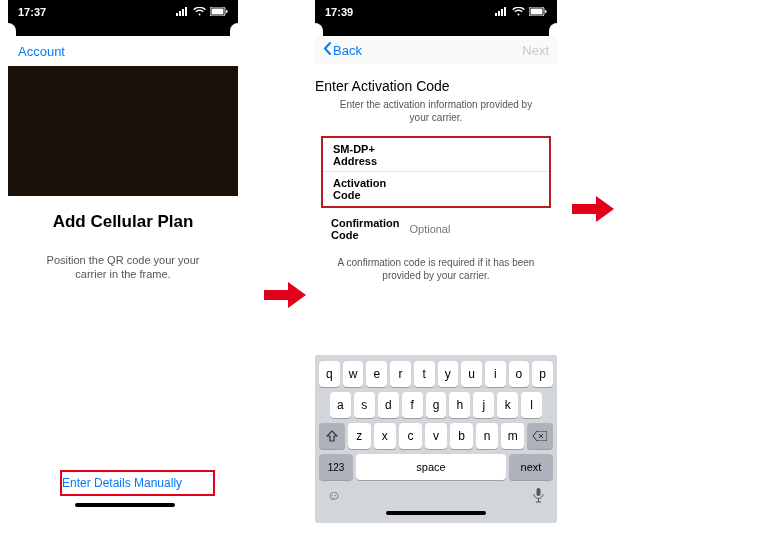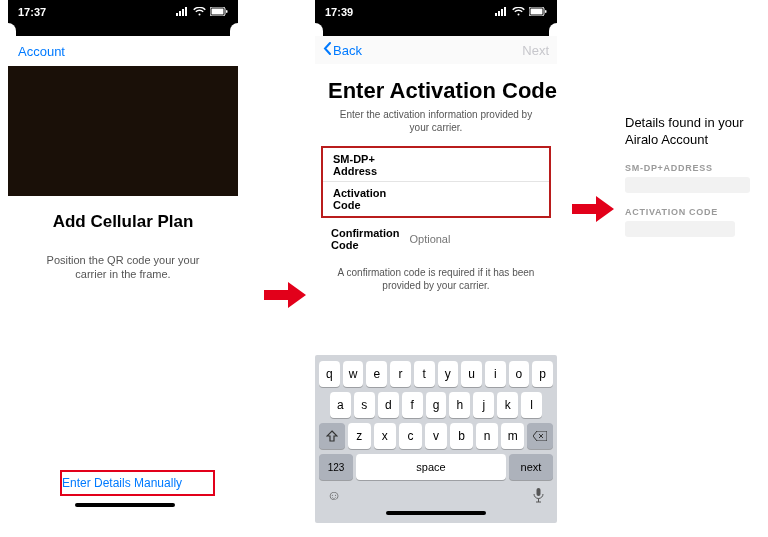--- a/index.html
+++ b/index.html
@@ -30,21 +30,21 @@
 
   
   .arrow{position:absolute;}
   .arrow svg{display:block}
 
   
   .phone2{left:315px;top:0;width:242px}
   .nav2{height:28px;display:flex;align-items:center;justify-content:space-between;padding:0 8px;background:#fafafa}
   .back-wrap{display:flex;align-items:center;gap:2px;color:#007aff;font-size:13px}
   .next-lnk{color:#c7c7cc;font-size:13px}
-  .p2-title{text-align:right;font-weight:700;font-size:22px;margin:14px 0 4px}
+  .p2-title{text-align:left;font-weight:400;font-size:14px;margin:14px 0 4px}
   .p2-sub{text-align:center;font-size:10px;color:#555;width:200px;margin:0 auto;line-height:1.3}
 
   .fields-box{margin:12px 6px 0;border:2px solid #b91c1c}
   .field{height:34px;display:flex;align-items:center;border-bottom:1px solid #e4e4e4;background:#fff;padding:0 10px;font-size:11px;font-weight:700}
   .fields-box .field:last-child{border-bottom:none}
   .field input{border:none;outline:none;font-size:11px;margin-left:6px;flex:1;font-weight:400}
 
   .conf-row{margin:6px 6px 0;height:30px;display:flex;align-items:center;padding:0 10px;font-size:11px;background:#fff}
   .conf-row .lbl{font-weight:700}
   .conf-row input{border:none;outline:none;font-size:11px;margin-left:8px;flex:1;color:#bbb}
@@ -238,21 +238,14 @@
     </div>
     <div class="home2"></div>
   </div>
 
   <div class="arrow" style="left:572px;top:194px">
     <svg width="42" height="30" viewBox="0 0 42 30">
         <path d="M0 10h24V2l18 13-18 13v-8H0z" fill="#e2001a"></path>
       </svg>
   </div>
 
-  <div class="rpanel">
-    <div class="rtitle">Details found in your Airalo Account</div>
-    <div class="rlbl">SM-DP+ADDRESS</div>
-    <div class="rblur"></div>
-    <div class="rlbl">ACTIVATION CODE</div>
-    <div class="rblur w2"></div>
-  </div>
 
 </div>
 
 </body></html>

